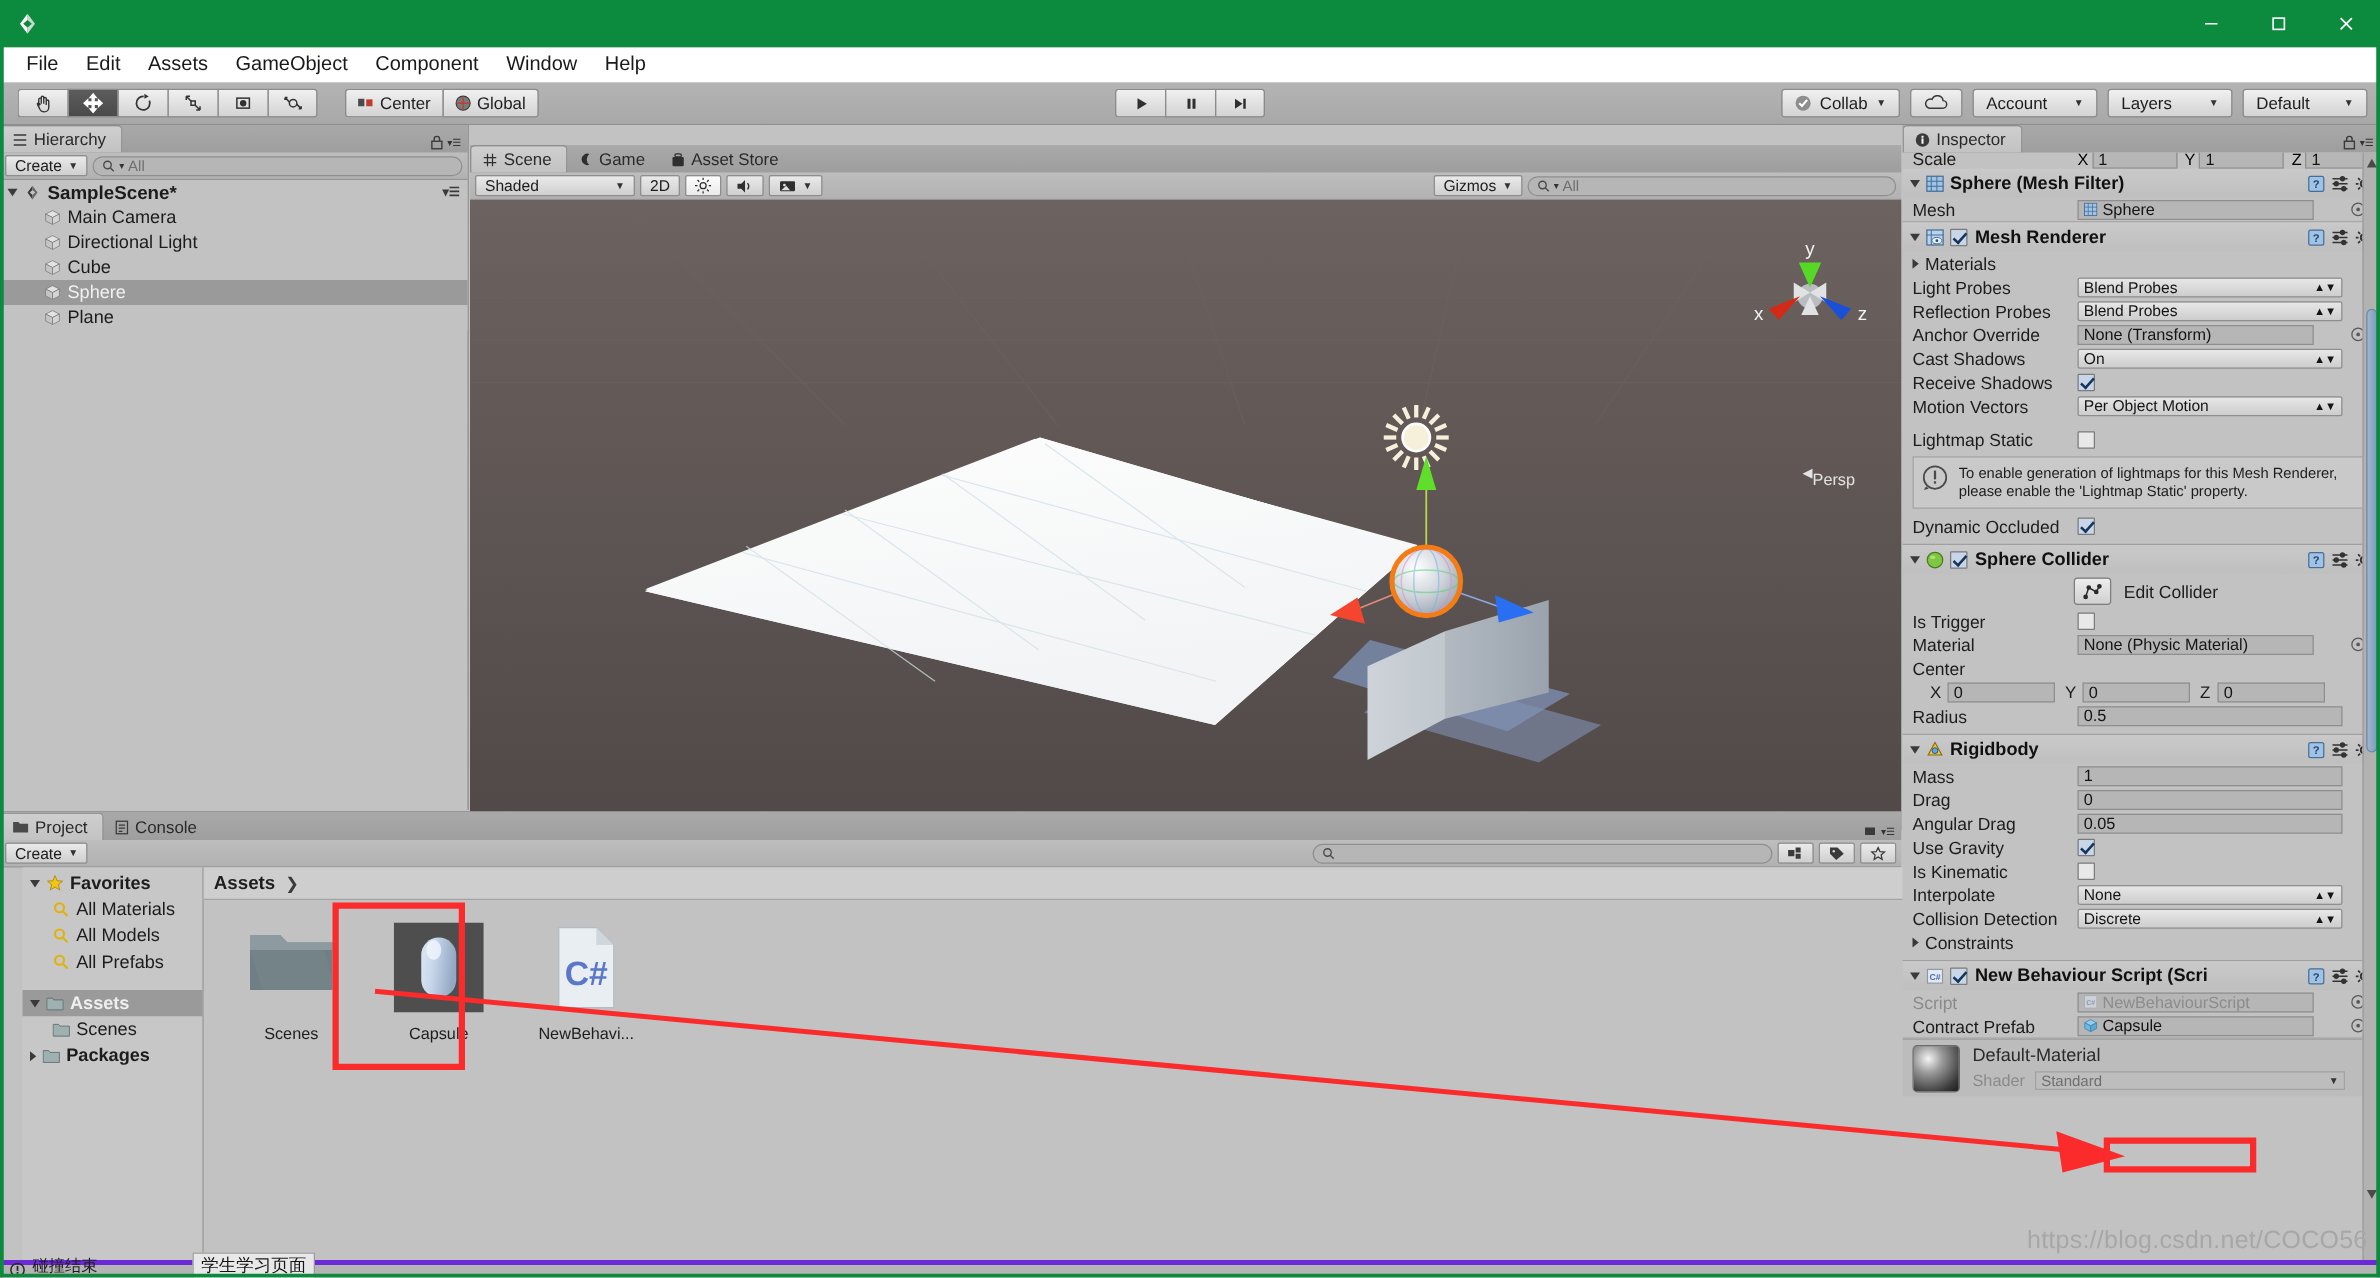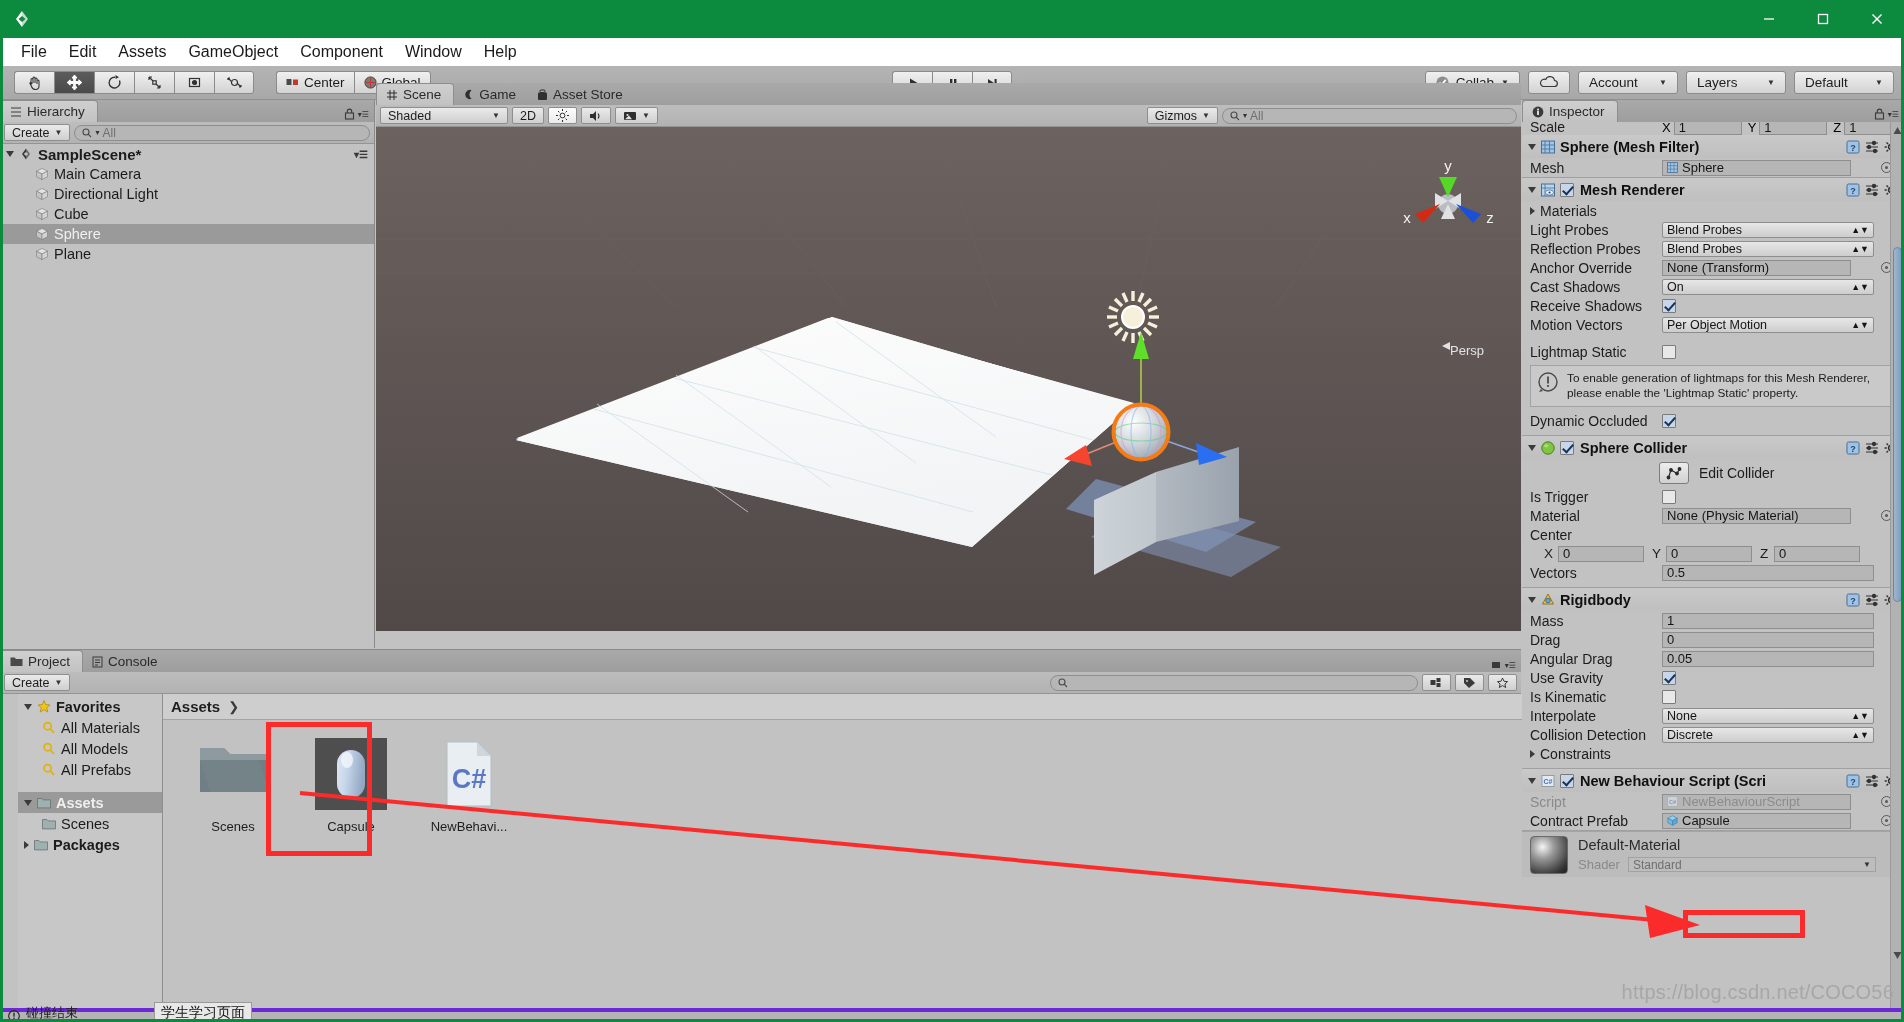--- a/index.html
+++ b/index.html
@@ -140,21 +140,21 @@
     width: 0; height: 0; border-left: 5.5px solid #3a3a3a;
     border-top: 4px solid transparent; border-bottom: 4px solid transparent;
     flex: none;
   }
   .tri.open {
     border-left: 4.5px solid transparent; border-right: 4.5px solid transparent;
     border-top: 6px solid #3a3a3a; border-bottom: none;
   }
 
   
-  #sceneview { left: 376px; top: 83px; width: 1145px; height: 548px; }
+  #sceneview { left: 376px; top: 116px; width: 1145px; height: 548px; }
   .scenecanvas {
     position: absolute; left: 0; top: 44px; width: 1145px; height: 504px;
     overflow: hidden; background: #58514f;
   }
   .sceneline { position:absolute; left:0; top:44px; width:1145px; height:3px;
                background:#cfe3e3; }
 
   
   #project { left: 0; top: 649px; width: 1521px; height: 359px;
              border-top: 1px solid #8a8a8a; }
@@ -1107,21 +1107,21 @@
       </div>
       <div class="xyzrow">
         <span class="ax">X</span>
         <span class="xyzfield">0</span>
         <span class="ax">Y</span>
         <span class="xyzfield">0</span>
         <span class="ax">Z</span>
         <span class="xyzfield">0</span>
       </div>
       <div class="row">
-        <span class="lbl">Vectors</span>
+        <span class="lbl">Radius</span>
         <span class="field">0.5</span>
       </div>
       <div style="height:5px"></div>
     </div>
 
     <div class="comp">
       <div class="comphdr">
         <span class="tri open"></span>
         <svg class="cicon" viewBox="0 0 16 16">
           <polygon points="8,2 13.5,12 2.5,12" fill="#f0c23a" stroke="#8a6c10" stroke-width=".9"></polygon>

